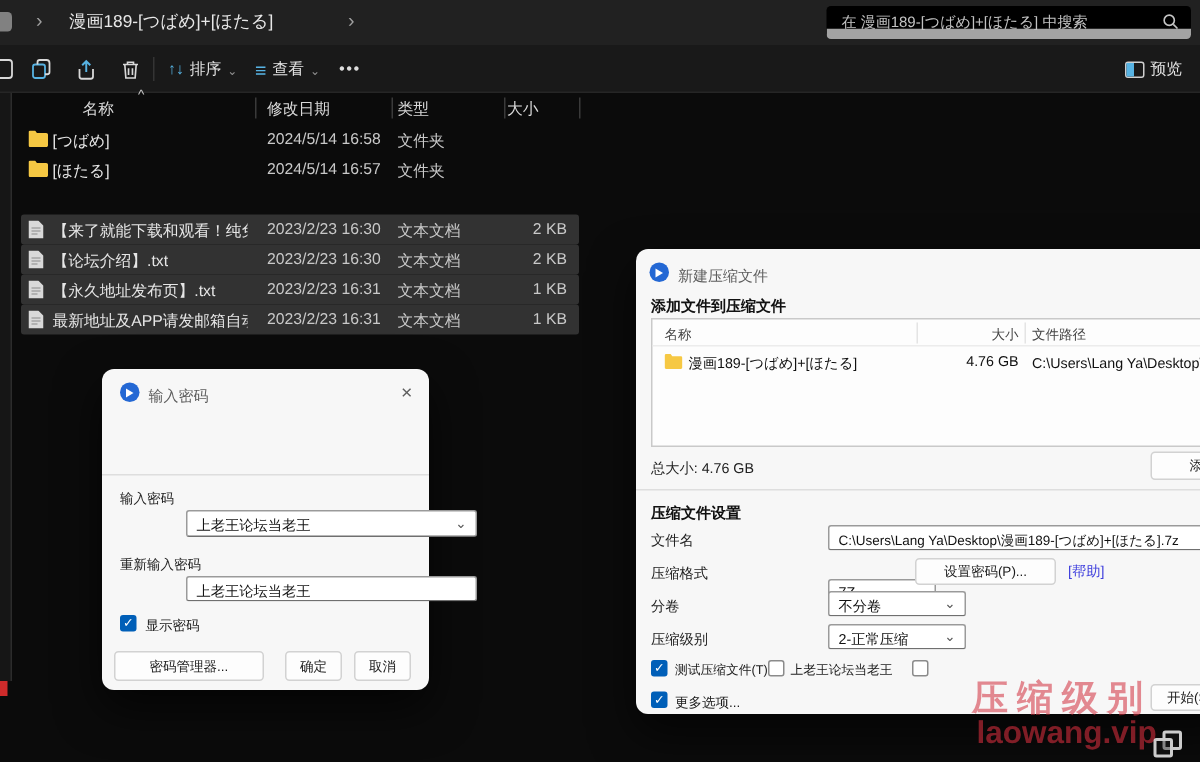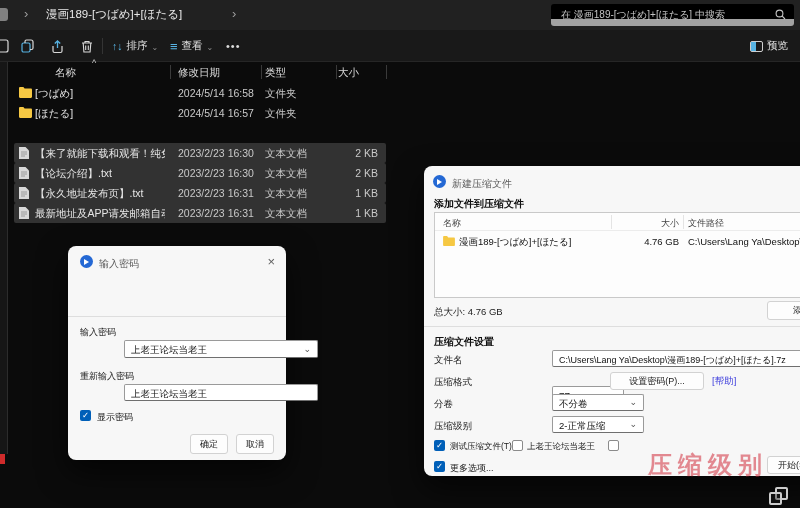--- a/index.html
+++ b/index.html
@@ -296,23 +296,25 @@
     </div>
 
     <span class="flabel" style="left:12px; top:124px; font-size:9px">重新输入密码</span>
     <div class="field" style="left:12px; top:138px; width:194px; height:17px">
       <span class="val">上老王论坛当老王</span>
     </div>
 
     <span class="cb on" style="left:12px; top:164px">✓</span>
     <span class="cblabel" style="left:29px; top:165px">显示密码</span>
 
+    <div class="btn" style="left:8px; top:188px; width:100px; height:20px; line-height:18px">密码管理器...</div>
     <div class="btn" style="left:122px; top:188px; width:38px; height:20px; line-height:18px">确定</div>
     <div class="btn" style="left:168px; top:188px; width:38px; height:20px; line-height:18px">取消</div>
   </div>
 
   <div class="wm1">压缩级别</div>
+  <div class="wm2">laowang.vip</div>
   <div class="wm-ic">
     <span class="sq" style="left:8px; top:0"></span>
     <span class="sq" style="left:2px; top:5px"></span>
   </div>
 
 </div>
 
 </body></html>

